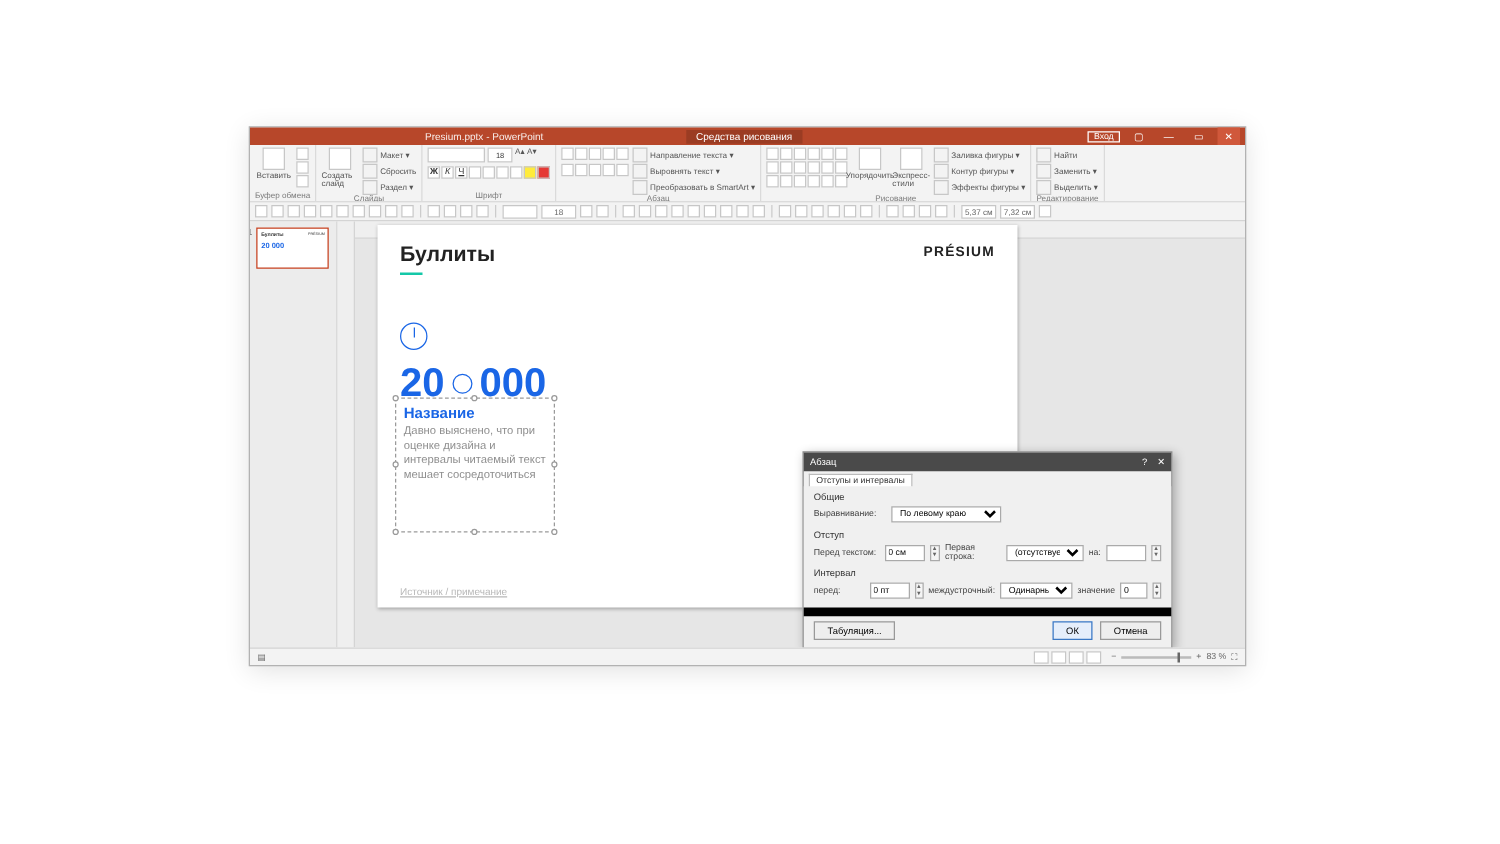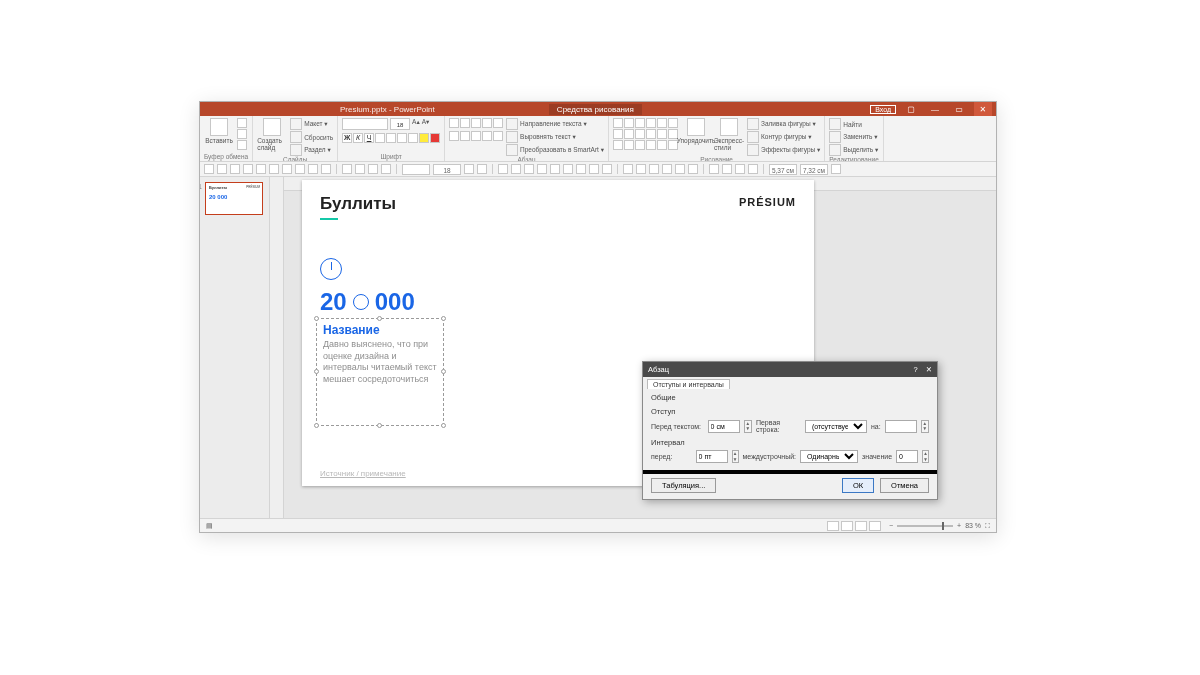--- a/index.html
+++ b/index.html
@@ -56,21 +56,21 @@
   .rulerspace { flex:1; display:flex;}
   .vruler { width:14px; background:#efefef; border-right:1px solid #d4d4d4;}
   .editpane { flex:1; background:#e6e6e6; position:relative; overflow:hidden;}
   .hruler { height:14px; background:#efefef; border-bottom:1px solid #d4d4d4;}
   .slide { position:absolute; left:18px; top:3px; width:512px; height:306px; background:#fff; box-shadow:0 1px 3px rgba(0,0,0,.3);}
   .slide .s-title { position:absolute; left:18px; top:14px; font-size:17px; font-weight:700; color:#222;}
   .slide .s-logo { position:absolute; right:18px; top:16px; font-size:11px; letter-spacing:1px; font-weight:600; color:#222;}
   .slide .s-accent { position:absolute; left:18px; top:38px; width:18px; height:2px; background:#14c8a8;}
   .slide .clock { position:absolute; left:18px; top:78px; width:22px; height:22px; border:1.5px solid #1a66e6; border-radius:50%;}
   .slide .clock::after { content:''; position:absolute; left:10px; top:3px; width:1px; height:8px; background:#1a66e6;}
-  .slide .bignum { position:absolute; left:18px; top:108px; font-size:24px; font-weight:800; color:#1a66e6; display:flex; align-items:center; gap:6px;}
+  .slide .bignum { position:absolute; left:18px; top:108px; font-size:32px; font-weight:800; color:#1a66e6; display:flex; align-items:center; gap:6px;}
   .slide .coin { width:16px; height:16px; border:1.5px solid #1a66e6; border-radius:50%; display:inline-block;}
   .slide .sel { position:absolute; left:14px; top:138px; width:128px; height:108px; border:1px dashed #9a9a9a;}
   .slide .sel .h { position:absolute; width:5px; height:5px; background:#fff; border:1px solid #9a9a9a; border-radius:50%;}
   .slide .sel .h.tl{left:-3px;top:-3px}.slide .sel .h.tr{right:-3px;top:-3px}.slide .sel .h.bl{left:-3px;bottom:-3px}.slide .sel .h.br{right:-3px;bottom:-3px}
   .slide .sel .h.tm{left:calc(50% - 3px);top:-3px}.slide .sel .h.bm{left:calc(50% - 3px);bottom:-3px}
   .slide .sel .h.ml{left:-3px;top:calc(50% - 3px)}.slide .sel .h.mr{right:-3px;top:calc(50% - 3px)}
   .slide .sel .subtitle { color:#1a66e6; font-weight:600; font-size:12px; padding:4px 6px 2px 6px;}
   .slide .sel .para { color:#8f8f8f; font-size:9px; line-height:1.3; padding:0 6px;}
   .slide .source { position:absolute; left:18px; bottom:8px; font-size:8px; color:#b8b8b8;text-decoration:underline;}
   .slide .pageno { position:absolute; right:18px; bottom:8px; font-size:8px; color:#b8b8b8;}
@@ -83,21 +83,21 @@
   .dialog .dbody { padding:4px 8px 2px 8px; background:#f0f0f0;}
   .dialog .section { margin-bottom:5px;}
   .dialog .sec-title { font-size:7.5px; color:#333; margin-bottom:3px;}
   .dialog .row { display:flex; align-items:center; gap:4px; margin-bottom:2px;}
   .dialog .lbl2 { width:58px; font-size:7px; color:#444;}
   .dialog .lbl3 { font-size:7px; color:#444;}
   .dialog select, .dialog .inp { height:13px; border:1px solid #aaa; background:#fff; font-size:7px; padding:0 2px;}
   .dialog .inp { width:32px;}
   .dialog .spin { width:9px; height:13px; border:1px solid #aaa; background:#f5f5f5; display:flex; flex-direction:column;}
   .dialog .spin b { flex:1; font-size:5px; text-align:center; line-height:5px; color:#666;}
-  .dialog .dfoot { display:flex; justify-content:space-between; padding:4px 8px 6px 8px; border-top:4px solid #000000;}
+  .dialog .dfoot { display:flex; justify-content:space-between; padding:4px 8px 6px 8px; border-top:7px solid #000000;}
   .dialog button { height:15px; border:1px solid #999; background:#eee; font-size:7.5px; padding:0 10px;}
   .dialog button.primary { border:1px solid #3b78c4; background:#e5eefb;}
   
   .statusbar { height:14px; background:#f3f3f3; border-top:1px solid #d4d4d4; display:flex; align-items:center; font-size:7px; color:#666; padding:0 6px;}
   .statusbar .sp { flex:1;}
   .statusbar .vbtn { width:12px; height:10px; border:1px solid #c7c7c7; background:#fff; margin-left:2px;}
   .statusbar .zoom { display:flex; align-items:center; gap:4px; margin-left:8px;}
   .statusbar .ztrack { width:56px; height:2px; background:#bbb; position:relative;}
   .statusbar .ztrack::after { content:''; position:absolute; left:45px; top:-3px; width:2px; height:8px; background:#666;}
 </style>
@@ -381,20 +381,26 @@
               <span>?</span>
               <span>✕</span>
             </span>
           </div>
           <div class="dtabs">
             <div class="dtab">Отступы и интервалы</div>
           </div>
           <div class="dbody">
             <div class="section">
               <div class="sec-title">Общие</div>
+              <div class="row">
+                <div class="lbl2">Выравнивание:</div>
+                <select style="width:88px;">
+                  <option>По левому краю</option>
+                </select>
+              </div>
             </div>
             <div class="section">
               <div class="sec-title">Отступ</div>
               <div class="row">
                 <div class="lbl2">Перед текстом:</div>
                 <input class="inp" value="0 см" style="">
                 <div class="spin">
                     <b>▴</b>
                     <b>▾</b>
                   </div>

